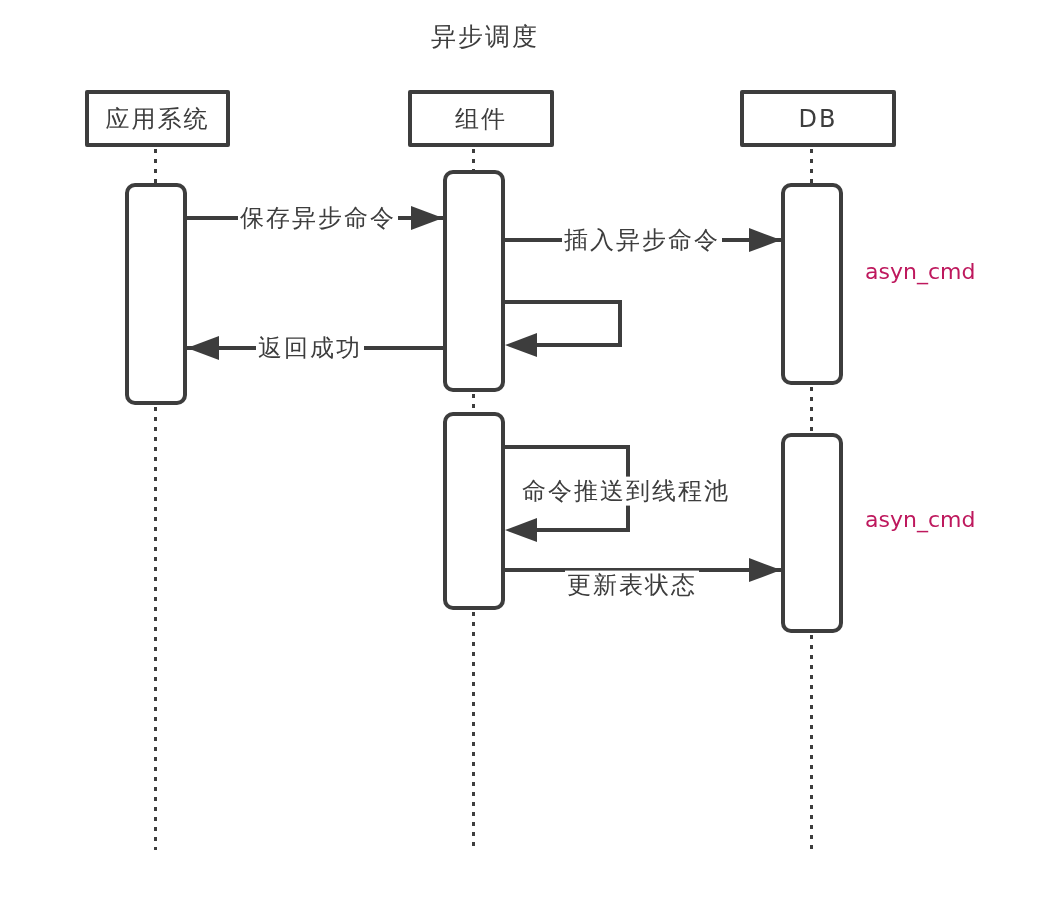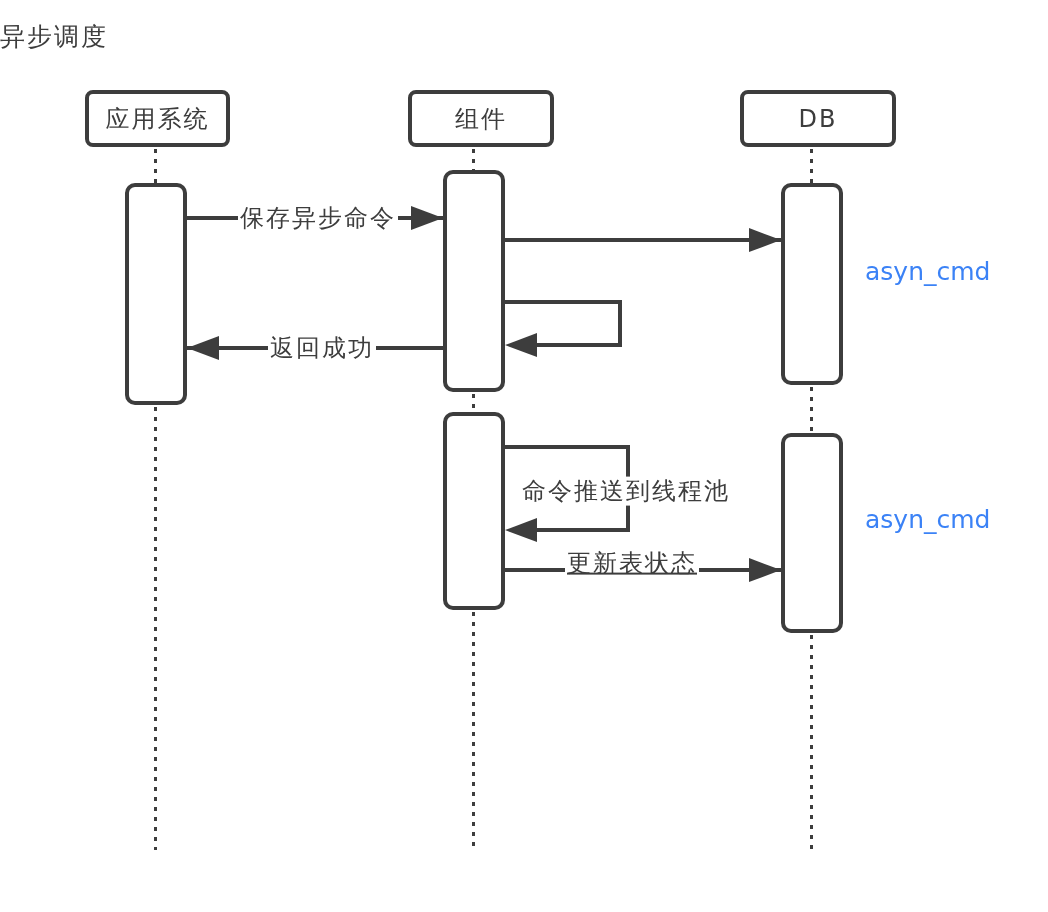--- a/index.html
+++ b/index.html
@@ -9,31 +9,32 @@
     height: 912px;
     background: #ffffff;
     font-family: "DejaVu Sans", "Liberation Sans", sans-serif;
     color: #333333;
     overflow: hidden;
   }
   .title {
     position: absolute;
     left: 0; top: 20px;
     width: 970px;
+    text-align: center;
     font-size: 25px;
     letter-spacing: 2px;
     color: #3d3d3d;
   }
   .actor {
     position: absolute;
     top: 90px;
     height: 57px;
     box-sizing: border-box;
     border: 4px solid #3d3d3d;
-    border-radius: 8px;
+    border-radius: 2px;
     background: #ffffff;
     display: flex;
     align-items: center;
     justify-content: center;
     font-size: 24px;
     letter-spacing: 2px;
     color: #3d3d3d;
   }
   .lifeline {
     position: absolute;
@@ -79,22 +80,22 @@
     background: #ffffff;
     white-space: nowrap;
     font-size: 24px;
     letter-spacing: 2px;
     color: #3d3d3d;
     padding: 0 2px;
     line-height: 1.2;
   }
   .annotation {
     position: absolute;
-    font-size: 25px;
-    color: #3b82f6;
+    font-size: 22px;
+    color: #be185d;
     white-space: nowrap;
     line-height: 28px;
   }
 </style>
 </head>
 <body>
 
 <div class="canvas">
 
   <div class="title">异步调度</div>
@@ -125,36 +126,37 @@
   <div class="activation" style="left:443px; top:412px; height:198px;"></div>
   <div class="activation" style="left:781px; top:183px; height:202px;"></div>
   <div class="activation" style="left:781px; top:433px; height:200px;"></div>
 
   <div class="msg-line" style="left:187px; top:216px; width:256px;"></div>
   <div class="arrow-right" style="left:411px; top:206px;"></div>
   <div class="msg-label" style="left:318px; top:218px;">保存异步命令</div>
 
   <div class="msg-line" style="left:505px; top:238px; width:276px;"></div>
   <div class="arrow-right" style="left:749px; top:228px;"></div>
+  <div class="msg-label" style="left:642px; top:240px;">插入异步命令</div>
 
   <div class="msg-line" style="left:505px; top:300px; width:117px;"></div>
   <div class="msg-vline" style="left:618px; top:300px; height:47px;"></div>
   <div class="msg-line" style="left:528px; top:343px; width:94px;"></div>
   <div class="arrow-left" style="left:505px; top:333px;"></div>
 
   <div class="msg-line" style="left:187px; top:346px; width:256px;"></div>
   <div class="arrow-left" style="left:187px; top:336px;"></div>
-  <div class="msg-label" style="left:322px; top:348px;">返回成功</div>
+  <div class="msg-label" style="left:310px; top:348px;">返回成功</div>
 
   <div class="msg-line" style="left:505px; top:445px; width:125px;"></div>
   <div class="msg-vline" style="left:626px; top:445px; height:87px;"></div>
   <div class="msg-line" style="left:528px; top:528px; width:102px;"></div>
   <div class="arrow-left" style="left:505px; top:518px;"></div>
   <div class="msg-label" style="left:626px; top:491px;">命令推送到线程池</div>
 
   <div class="msg-line" style="left:505px; top:568px; width:276px;"></div>
   <div class="arrow-right" style="left:749px; top:558px;"></div>
-  <div class="msg-label" style="left:632px; top:563px;text-decoration:underline;">更新表状态</div>
+  <div class="msg-label" style="left:632px; top:585px;">更新表状态</div>
 
   <div class="annotation" style="left:865px; top:258px;">asyn_cmd</div>
   <div class="annotation" style="left:865px; top:506px;">asyn_cmd</div>
 
 </div>
 
 </body></html>

